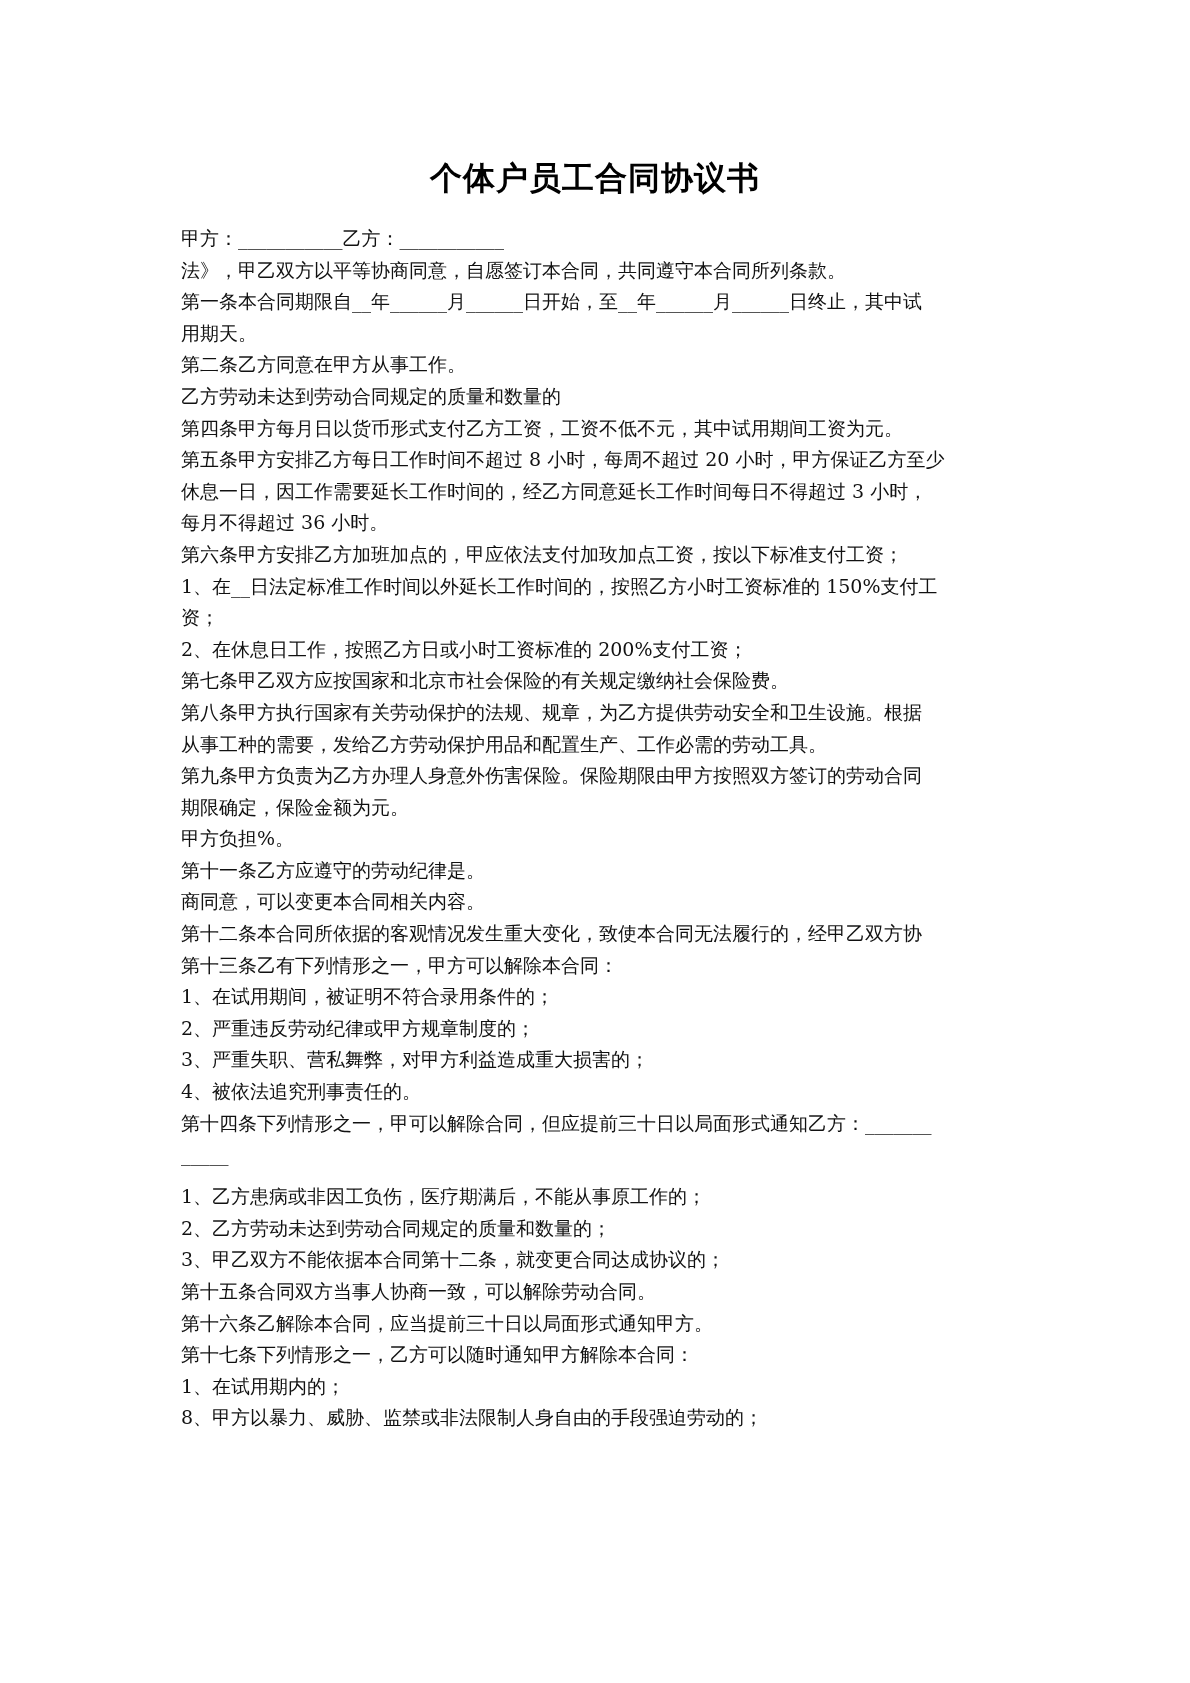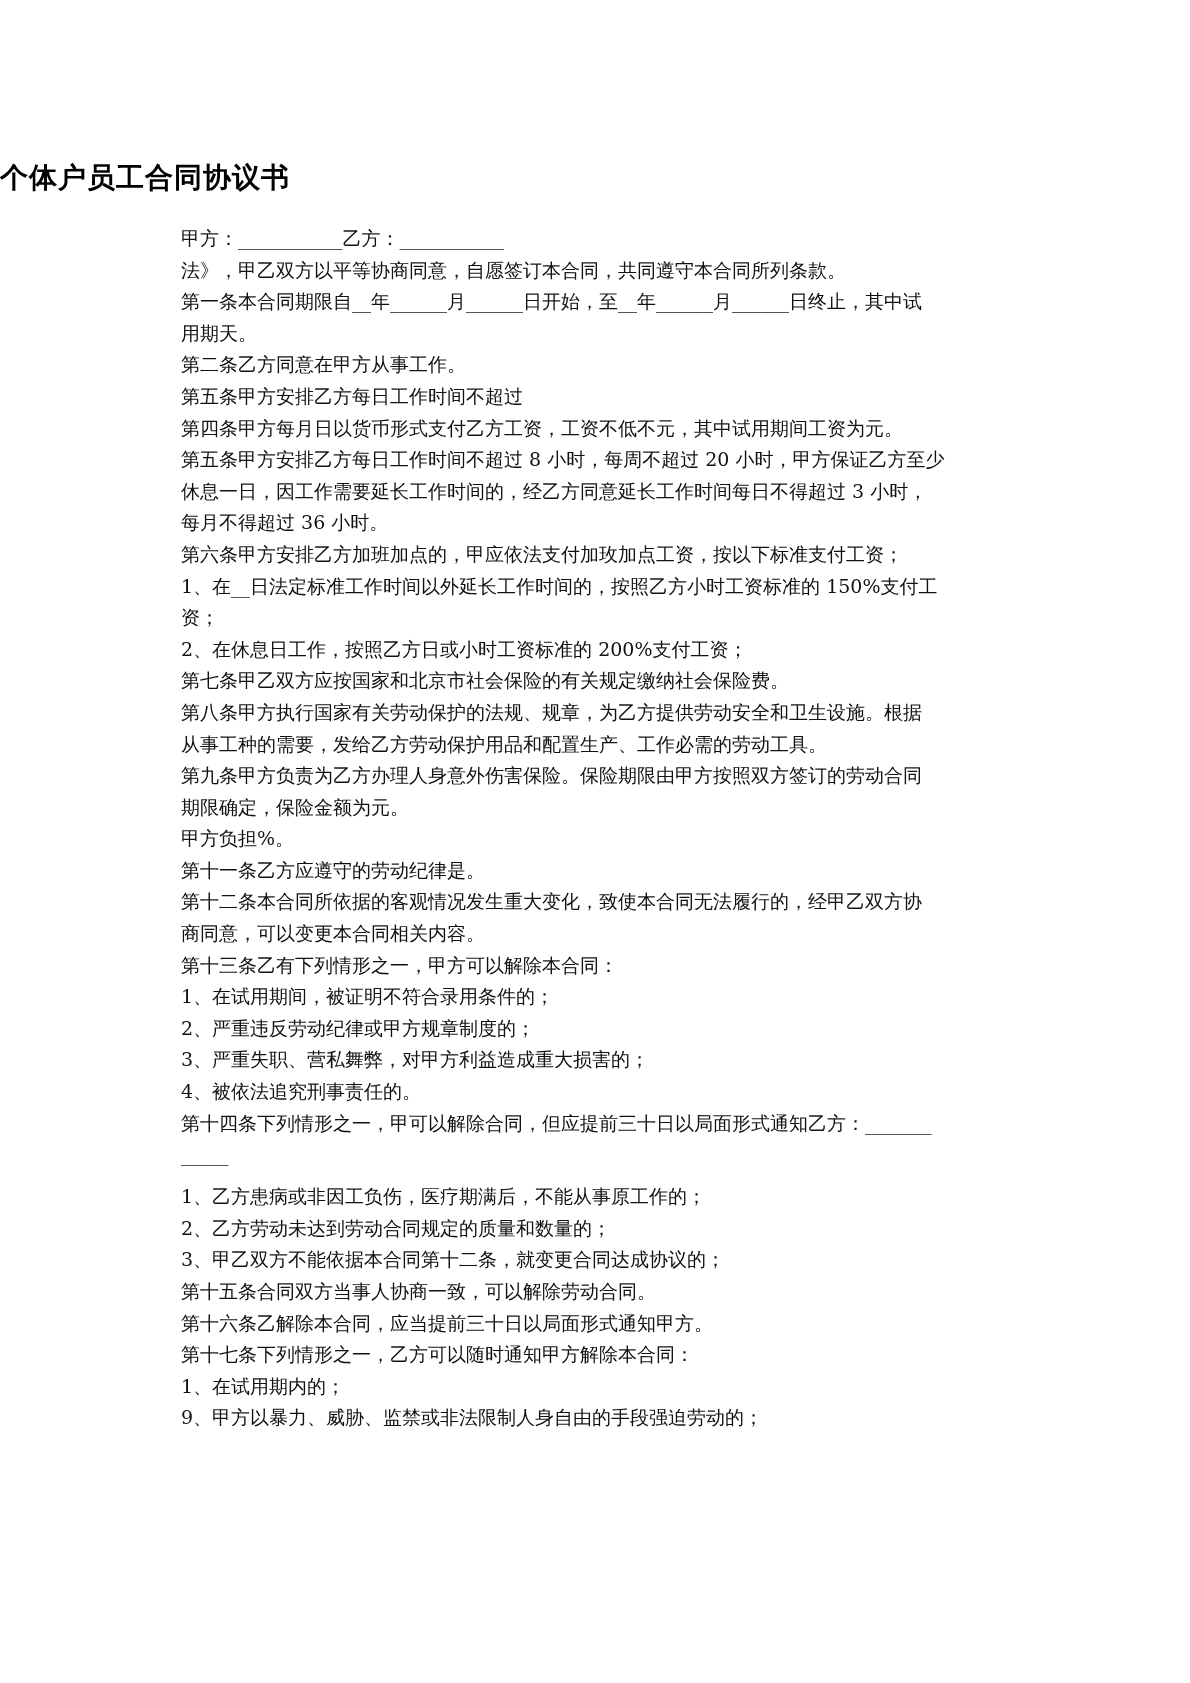--- a/index.html
+++ b/index.html
@@ -1,67 +1,67 @@
 <!DOCTYPE html>
 <html><head>
 <meta charset="utf-8">
 <style>
   html, body { margin:0; padding:0; background:#ffffff; }
   body { width:1190px; height:1683px; position:relative; overflow:hidden; }
   .page { position:absolute; left:0; top:0; width:1190px; height:1683px; background:#fff; }
   .title {
-    position:absolute; left:0; top:150px; width:1190px; 
-    font-family:"DejaVu Serif", serif; font-weight:bold; font-size:28px; color:#000;
+    position:absolute; left:0; top:150px; width:1190px; text-align:center;
+    font-family:"DejaVu Serif", serif; font-weight:bold; font-size:32px; color:#000;
     letter-spacing:1px; line-height:56px;
   }
   .body {
     position:absolute; left:181px; top:223px; width:830px;
     font-family:"DejaVu Serif", serif; font-size:19px; color:#111;
     line-height:31.6px;
   }
   .line { white-space:pre; height:31.6px; overflow:visible; }
 </style>
 </head>
 <body>
 
 <div class="page">
   <div class="title">个体户员工合同协议书</div>
   <div class="body" id="doc-body">
       <div class="line">甲方：___________乙方：___________</div>
       <div class="line">法》，甲乙双方以平等协商同意，自愿签订本合同，共同遵守本合同所列条款。</div>
       <div class="line">第一条本合同期限自__年______月______日开始，至__年______月______日终止，其中试</div>
       <div class="line">用期天。</div>
       <div class="line">第二条乙方同意在甲方从事工作。</div>
-      <div class="line">第五条甲方安排乙方每日工作时间不超过</div>
+      <div class="line">乙方劳动未达到劳动合同规定的质量和数量的</div>
       <div class="line">第四条甲方每月日以货币形式支付乙方工资，工资不低不元，其中试用期间工资为元。</div>
       <div class="line">第五条甲方安排乙方每日工作时间不超过 8 小时，每周不超过 20 小时，甲方保证乙方至少</div>
       <div class="line">休息一日，因工作需要延长工作时间的，经乙方同意延长工作时间每日不得超过 3 小时，</div>
       <div class="line">每月不得超过 36 小时。</div>
       <div class="line">第六条甲方安排乙方加班加点的，甲应依法支付加玫加点工资，按以下标准支付工资；</div>
       <div class="line">1、在__日法定标准工作时间以外延长工作时间的，按照乙方小时工资标准的 150%支付工</div>
       <div class="line">资；</div>
       <div class="line">2、在休息日工作，按照乙方日或小时工资标准的 200%支付工资；</div>
       <div class="line">第七条甲乙双方应按国家和北京市社会保险的有关规定缴纳社会保险费。</div>
       <div class="line">第八条甲方执行国家有关劳动保护的法规、规章，为乙方提供劳动安全和卫生设施。根据</div>
       <div class="line">从事工种的需要，发给乙方劳动保护用品和配置生产、工作必需的劳动工具。</div>
       <div class="line">第九条甲方负责为乙方办理人身意外伤害保险。保险期限由甲方按照双方签订的劳动合同</div>
       <div class="line">期限确定，保险金额为元。</div>
       <div class="line">甲方负担%。</div>
       <div class="line">第十一条乙方应遵守的劳动纪律是。</div>
+      <div class="line">商同意，可以变更本合同相关内容。</div>
       <div class="line">第十二条本合同所依据的客观情况发生重大变化，致使本合同无法履行的，经甲乙双方协</div>
-      <div class="line">商同意，可以变更本合同相关内容。</div>
       <div class="line">第十三条乙有下列情形之一，甲方可以解除本合同：</div>
       <div class="line">1、在试用期间，被证明不符合录用条件的；</div>
       <div class="line">2、严重违反劳动纪律或甲方规章制度的；</div>
       <div class="line">3、严重失职、营私舞弊，对甲方利益造成重大损害的；</div>
       <div class="line">4、被依法追究刑事责任的。</div>
       <div class="line">第十四条下列情形之一，甲可以解除合同，但应提前三十日以局面形式通知乙方：_______</div>
       <div class="line" style="height: 42px;">_____</div>
       <div class="line">1、乙方患病或非因工负伤，医疗期满后，不能从事原工作的；</div>
       <div class="line">2、乙方劳动未达到劳动合同规定的质量和数量的；</div>
       <div class="line">3、甲乙双方不能依据本合同第十二条，就变更合同达成协议的；</div>
       <div class="line">第十五条合同双方当事人协商一致，可以解除劳动合同。</div>
       <div class="line">第十六条乙解除本合同，应当提前三十日以局面形式通知甲方。</div>
       <div class="line">第十七条下列情形之一，乙方可以随时通知甲方解除本合同：</div>
       <div class="line">1、在试用期内的；</div>
-      <div class="line">9、甲方以暴力、威胁、监禁或非法限制人身自由的手段强迫劳动的；</div>
+      <div class="line">8、甲方以暴力、威胁、监禁或非法限制人身自由的手段强迫劳动的；</div>
     </div>
 </div>
 
 </body></html>

